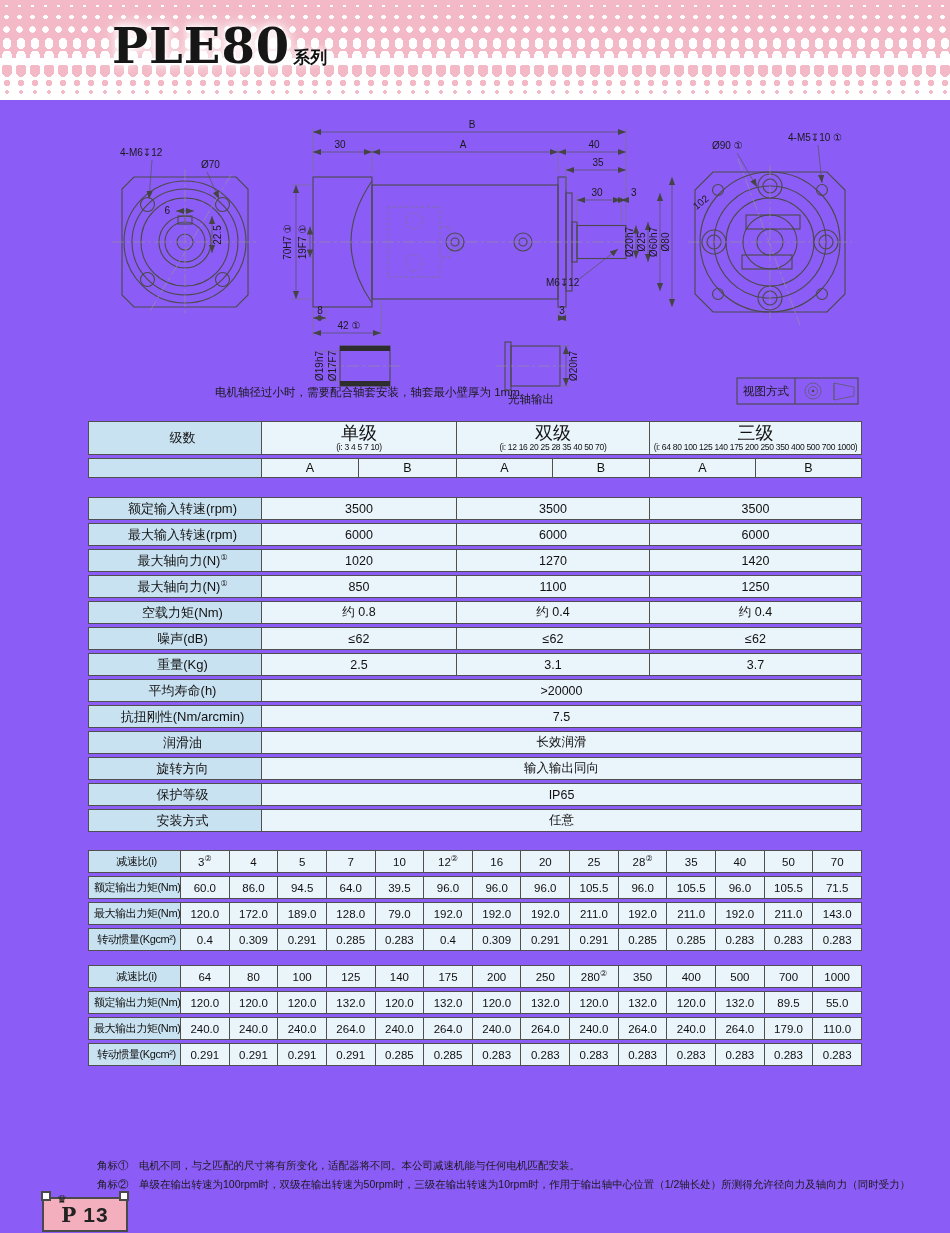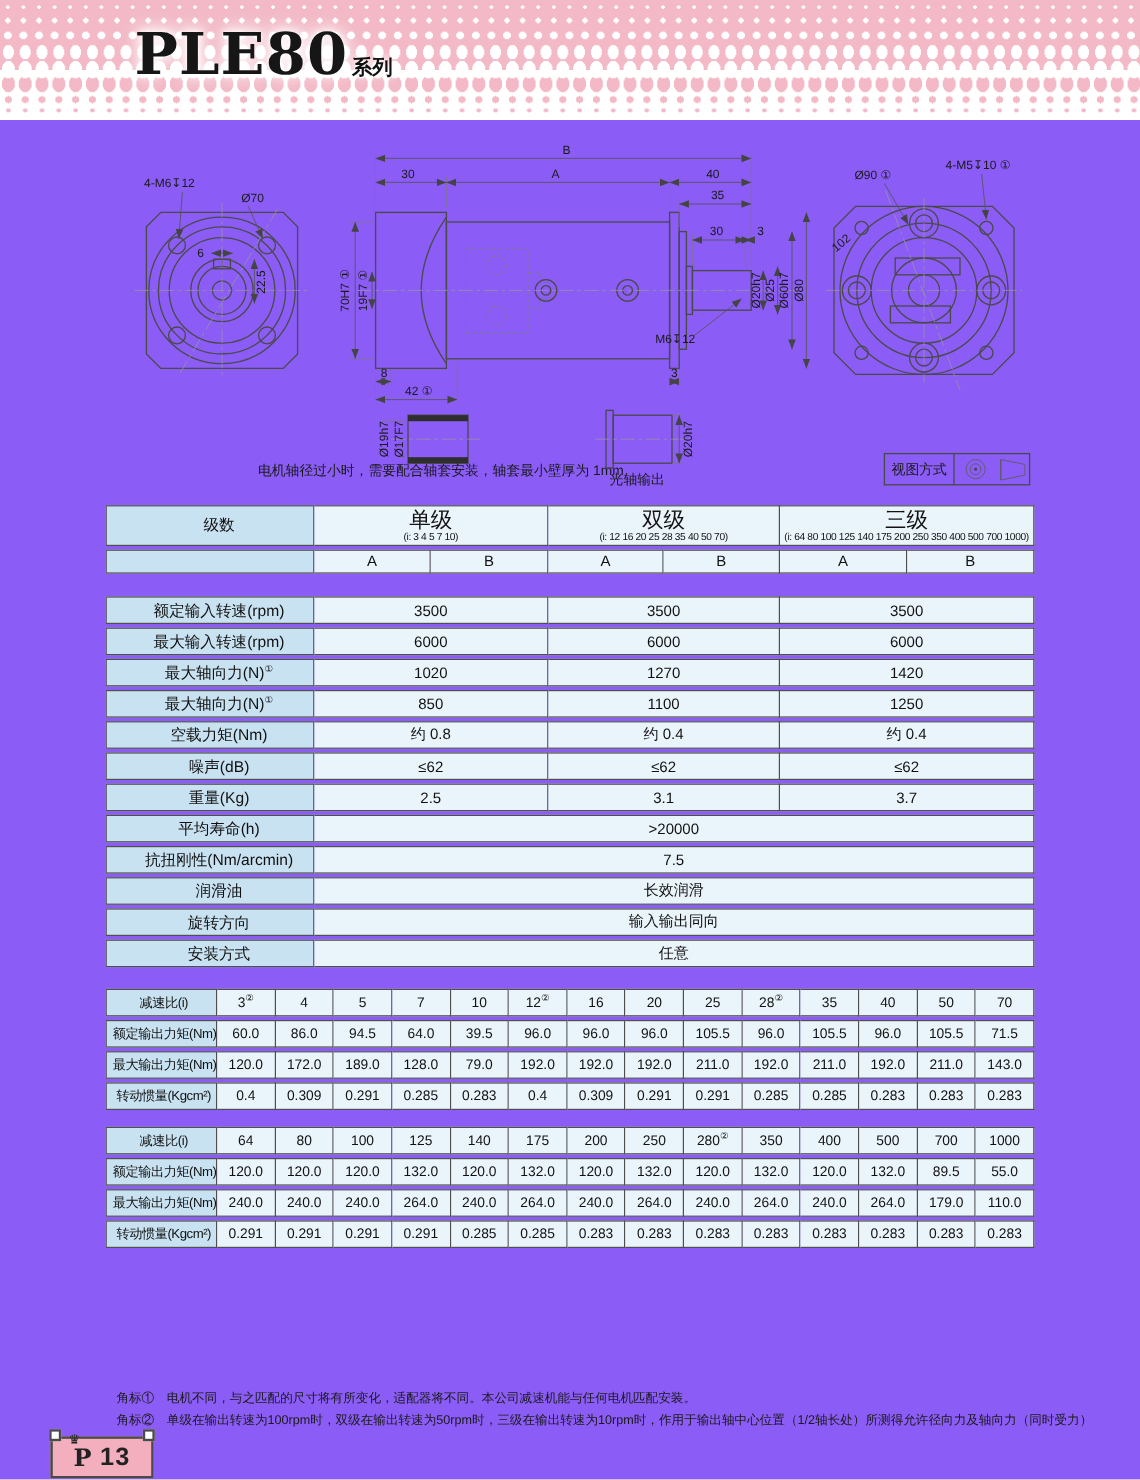--- a/index.html
+++ b/index.html
@@ -359,20 +359,24 @@
       </tr>
       <tr>
         <td class="lbl"><span>润滑油</span></td>
         <td class="val" colspan="3">长效润滑</td>
       </tr>
       <tr>
         <td class="lbl"><span>旋转方向</span></td>
         <td class="val" colspan="3">输入输出同向</td>
       </tr>
       <tr>
+        <td class="lbl"><span>保护等级</span></td>
+        <td class="val" colspan="3">IP65</td>
+      </tr>
+      <tr>
         <td class="lbl"><span>安装方式</span></td>
         <td class="val" colspan="3">任意</td>
       </tr>
       </tbody>
     </table>
 
     <table class="data-table ratio-table">
       <colgroup>
           <col style="width:93px">
         </colgroup>

